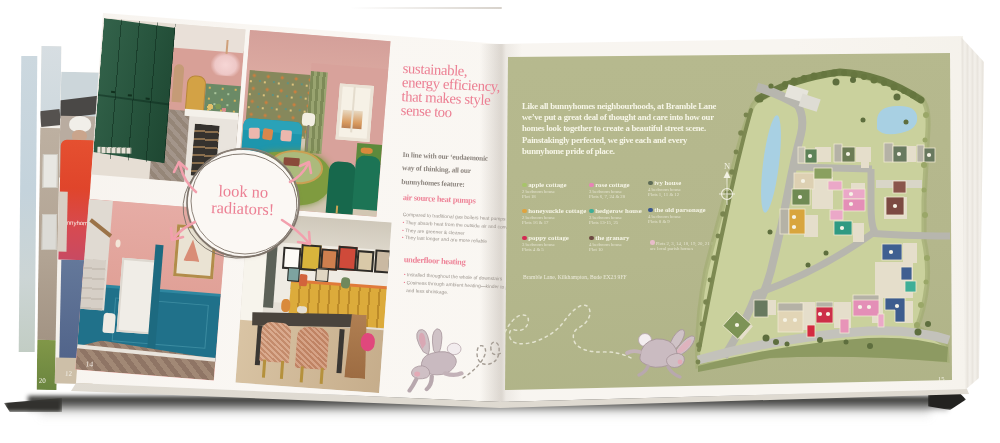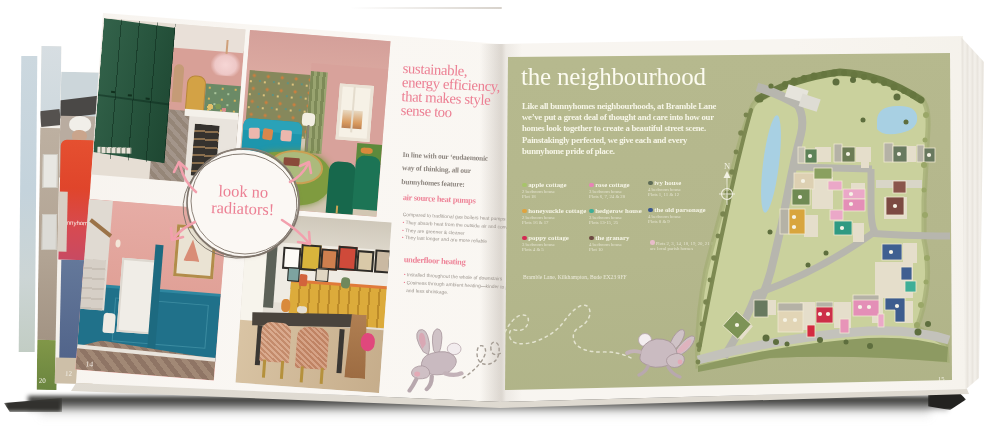--- a/index.html
+++ b/index.html
@@ -321,21 +321,20 @@
       <path d="M12 78 Q8 88 4 94" fill="none" stroke="#b8a8ae" stroke-width="5" stroke-linecap="round"></path>
 
       <path d="M46 70 Q56 74 64 70" fill="none" stroke="#c3b2b8" stroke-width="6" stroke-linecap="round"></path>
 
       <path d="M30 74 Q30 86 24 92" fill="none" stroke="#b8a8ae" stroke-width="5" stroke-linecap="round"></path>
     </g>
   </svg>
 
   <div class="abs" style="left:0;top:0;width:1000px;height:443px;clip-path:polygon(508px 57px,950px 53px,952px 380px,505px 390px);background:linear-gradient(176deg,#b7ba8f,#b4b78c 60%,#aeb286);"></div>
 
-  <div class="abs" style="left:521px;top:63px;color:#fcfbf0;font-size:25px;letter-spacing:-0.2px;">the neighbourhood</div>
 
   <div class="abs" style="left:522px;top:101px;width:216px;color:#f7f6e8;font-size:8.7px;line-height:11.2px;font-weight:bold;letter-spacing:-0.25px;white-space:nowrap;">Like all bunnyhomes neighbourhoods, at Bramble Lane<br>we’ve put a great deal of thought and care into how our<br>homes look together to create a beautiful street scene.<br>Painstakingly perfected, we give each and every<br>bunnyhome pride of place.</div>
 
   <div class="abs" style="left:522px;top:181px;width:235px;color:#f6f5e7;font-size:6.8px;">
 
     <div class="abs" style="left:0;top:0;white-space:nowrap;">
       <span style="display:inline-block;width:4.5px;height:4.5px;border-radius:50%;background:#a7c46a;"></span> <b>apple cottage</b>
       <div style="font-size:4.8px;color:#e4e3cf;line-height:5.4px;margin-top:1px;">2 bedroom house<br>Plot 18</div>
     </div>
 

